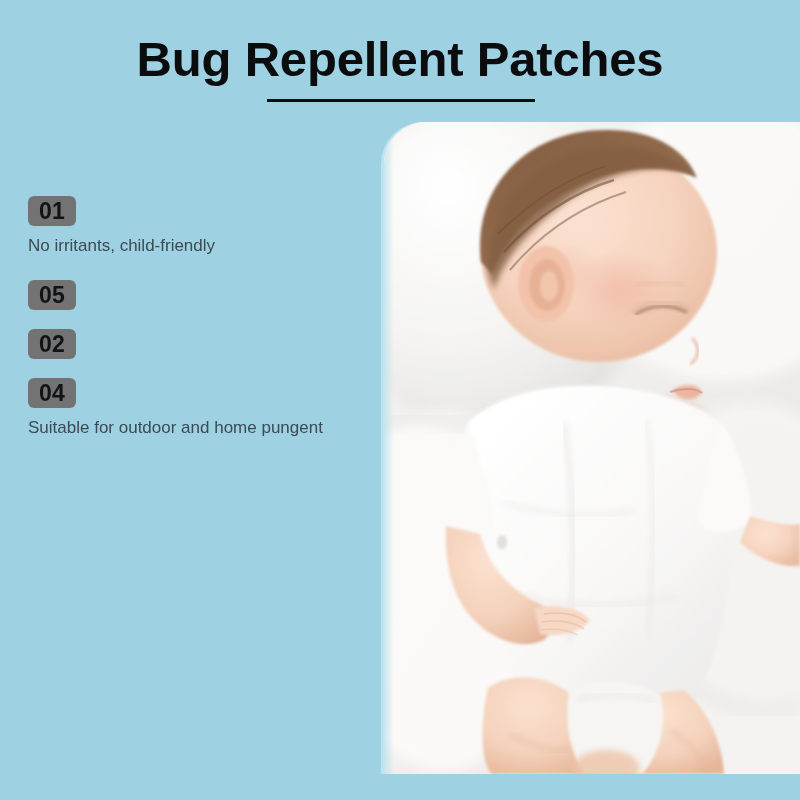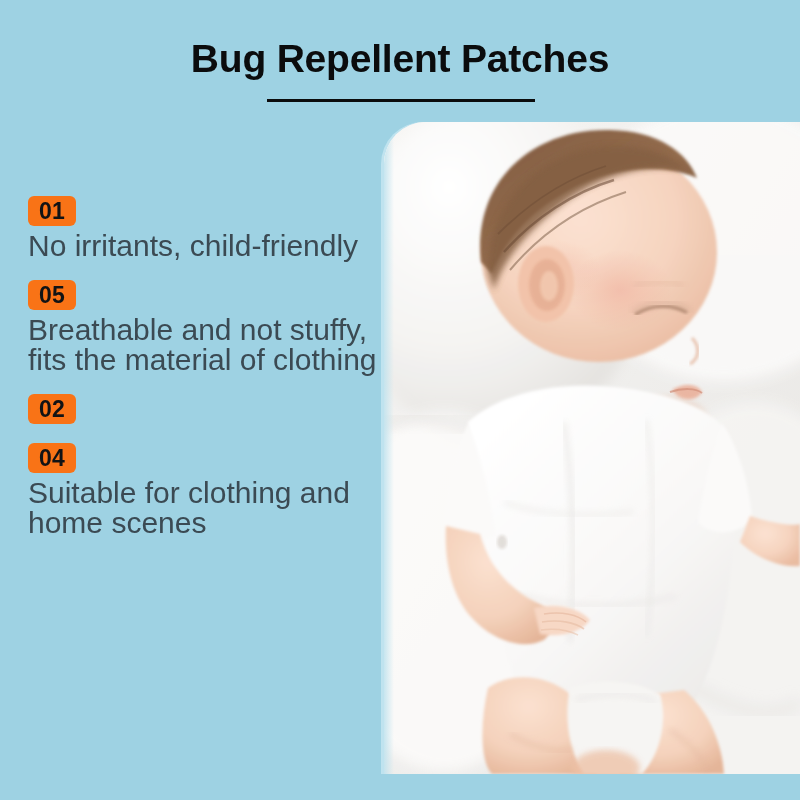--- a/index.html
+++ b/index.html
@@ -24,21 +24,21 @@
 
   
   #title-block {
     position: absolute;
     left: 0;
     top: 36px;
     width: 800px;
     text-align: center;
   }
   #poster-title {
-    font-size: 39px;
+    font-size: 49px;
     font-weight: bold;
     color: #0b0c0d;
     letter-spacing: -0.2px;
     line-height: 46px;
     white-space: nowrap;
   }
   #title-rule {
     position: absolute;
     left: 267px;
     top: 99px;
@@ -54,34 +54,34 @@
     top: 196px;
     width: 352px;
   }
   .feature-item {
     margin-bottom: 19px;
   }
   .feature-item:last-child { margin-bottom: 8px; }
 
   .feature-badge {
     display: inline-block;
-    background: #f97316;
+    background: #737373;
     color: #111315;
     font-size: 23px;
     font-weight: bold;
     line-height: 30px;
     height: 30px;
     padding: 0 11px;
     border-radius: 6px;
     letter-spacing: 0.3px;
   }
   .feature-text {
     display: block;
     margin-top: 5px;
-    font-size: 30px;
+    font-size: 17px;
     line-height: 30px;
     color: #3b4a53;
     font-weight: 400;
     max-width: 352px;
   }
 
   
   #photo-panel {
     position: absolute;
     left: 384px;
@@ -120,30 +120,29 @@
 
   <div id="feature-list">
 
     <div class="feature-item">
       <span class="feature-badge">01</span>
       <span class="feature-text">No irritants, child-friendly</span>
     </div>
 
     <div class="feature-item">
       <span class="feature-badge">05</span>
-      <span class="feature-text">Breathable and not stuffy, fits the material of clothing</span>
     </div>
 
     <div class="feature-item">
       <span class="feature-badge">02</span>
     </div>
 
     <div class="feature-item">
       <span class="feature-badge">04</span>
-      <span class="feature-text">Suitable for clothing and home scenes</span>
+      <span class="feature-text">Suitable for outdoor and home pungent</span>
     </div>
 
   </div>
 
   <div id="photo-panel">
     <svg id="photo-canvas" viewBox="0 0 416 652" preserveAspectRatio="xMidYMid slice" xmlns="http://www.w3.org/2000/svg">
       <defs>
         <linearGradient id="beddingGrad" x1="0" y1="0" x2="1" y2="1">
           <stop offset="0%" stop-color="#f7f6f4"></stop>
           <stop offset="45%" stop-color="#efeeec"></stop>

